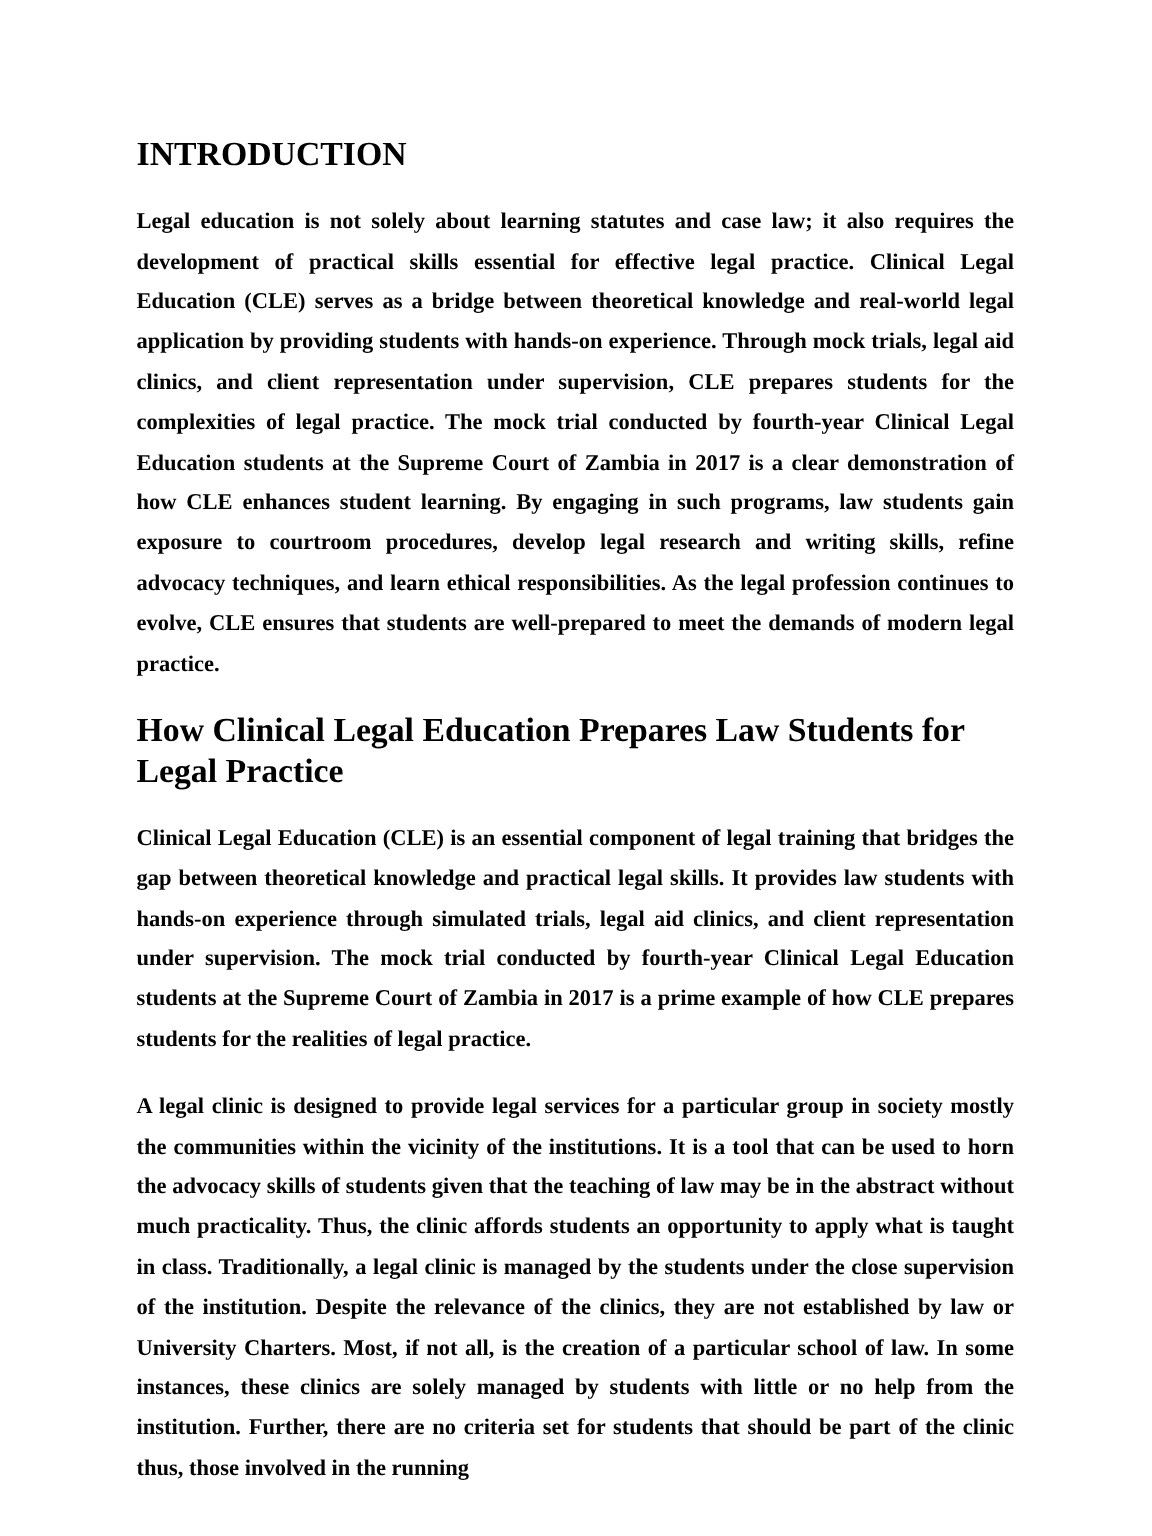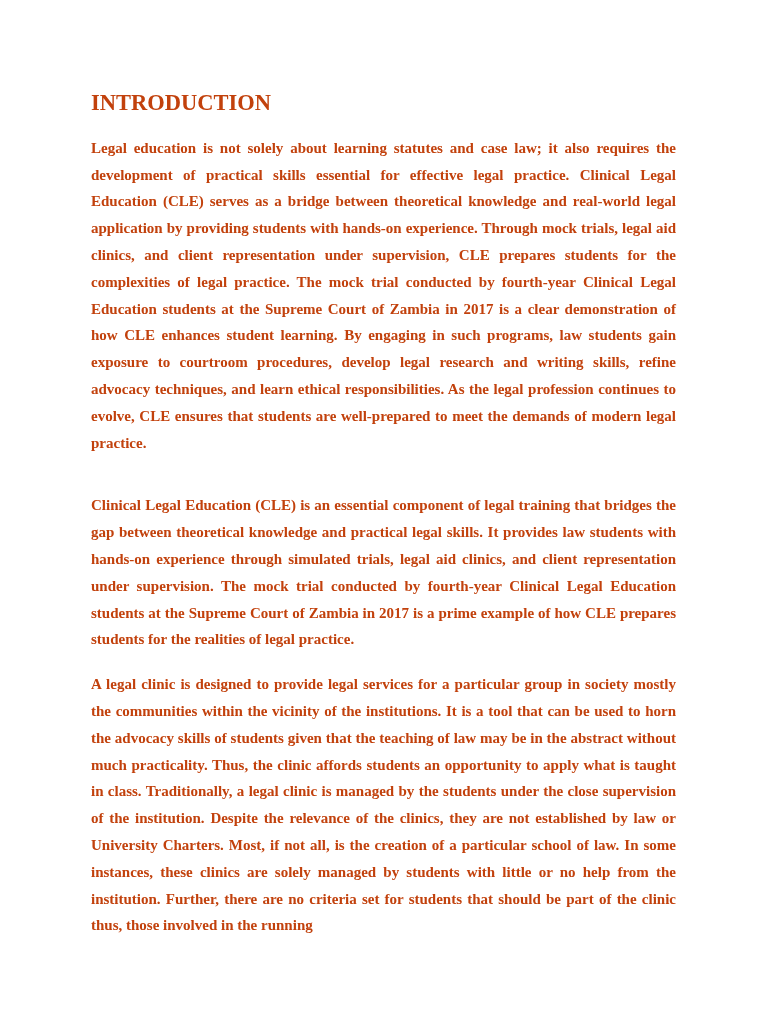--- a/index.html
+++ b/index.html
@@ -12,21 +12,21 @@
       height: 1024px;
       overflow: hidden;
       position: relative;
     }
     .page {
       position: absolute;
       left: 91px;
       top: 90px;
       width: 585px;
       font-family: "Liberation Serif", serif;
-      color: #c2410c;
+      color: #000000;
       font-size: 15px;
       line-height: 26.8px;
     }
     .heading {
       font-weight: bold;
       margin: 0;
       line-height: 26.8px;
     }
     .para {
       margin: 0;
@@ -38,17 +38,18 @@
     }
   </style>
 </head>
 <body>
 
 <div class="page">
   <h2 class="heading">INTRODUCTION</h2>
   <div class="gap"></div>
   <p class="para">Legal education is not solely about learning statutes and case law; it also requires the development of practical skills essential for effective legal practice. Clinical Legal Education (CLE) serves as a bridge between theoretical knowledge and real-world legal application by providing students with hands-on experience. Through mock trials, legal aid clinics, and client representation under supervision, CLE prepares students for the complexities of legal practice. The mock trial conducted by fourth-year Clinical Legal Education students at the Supreme Court of Zambia in 2017 is a clear demonstration of how CLE enhances student learning. By engaging in such programs, law students gain exposure to courtroom procedures, develop legal research and writing skills, refine advocacy techniques, and learn ethical responsibilities. As the legal profession continues to evolve, CLE ensures that students are well-prepared to meet the demands of modern legal practice.</p>
   <div class="gap"></div>
+  <h2 class="heading">How Clinical Legal Education Prepares Law Students for Legal Practice</h2>
   <div class="gap"></div>
   <p class="para">Clinical Legal Education (CLE) is an essential component of legal training that bridges the gap between theoretical knowledge and practical legal skills. It provides law students with hands-on experience through simulated trials, legal aid clinics, and client representation under supervision. The mock trial conducted by fourth-year Clinical Legal Education students at the Supreme Court of Zambia in 2017 is a prime example of how CLE prepares students for the realities of legal practice.</p>
   <div class="gap"></div>
   <p class="para">A legal clinic is designed to provide legal services for a particular group in society mostly the communities within the vicinity of the institutions. It is a tool that can be used to horn the advocacy skills of students given that the teaching of law may be in the abstract without much practicality. Thus, the clinic affords students an opportunity to apply what is taught in class. Traditionally, a legal clinic is managed by the students under the close supervision of the institution. Despite the relevance of the clinics, they are not established by law or University Charters. Most, if not all, is the creation of a particular school of law. In some instances, these clinics are solely managed by students with little or no help from the institution. Further, there are no criteria set for students that should be part of the clinic thus, those involved in the running</p>
 </div>
 
 </body></html>

